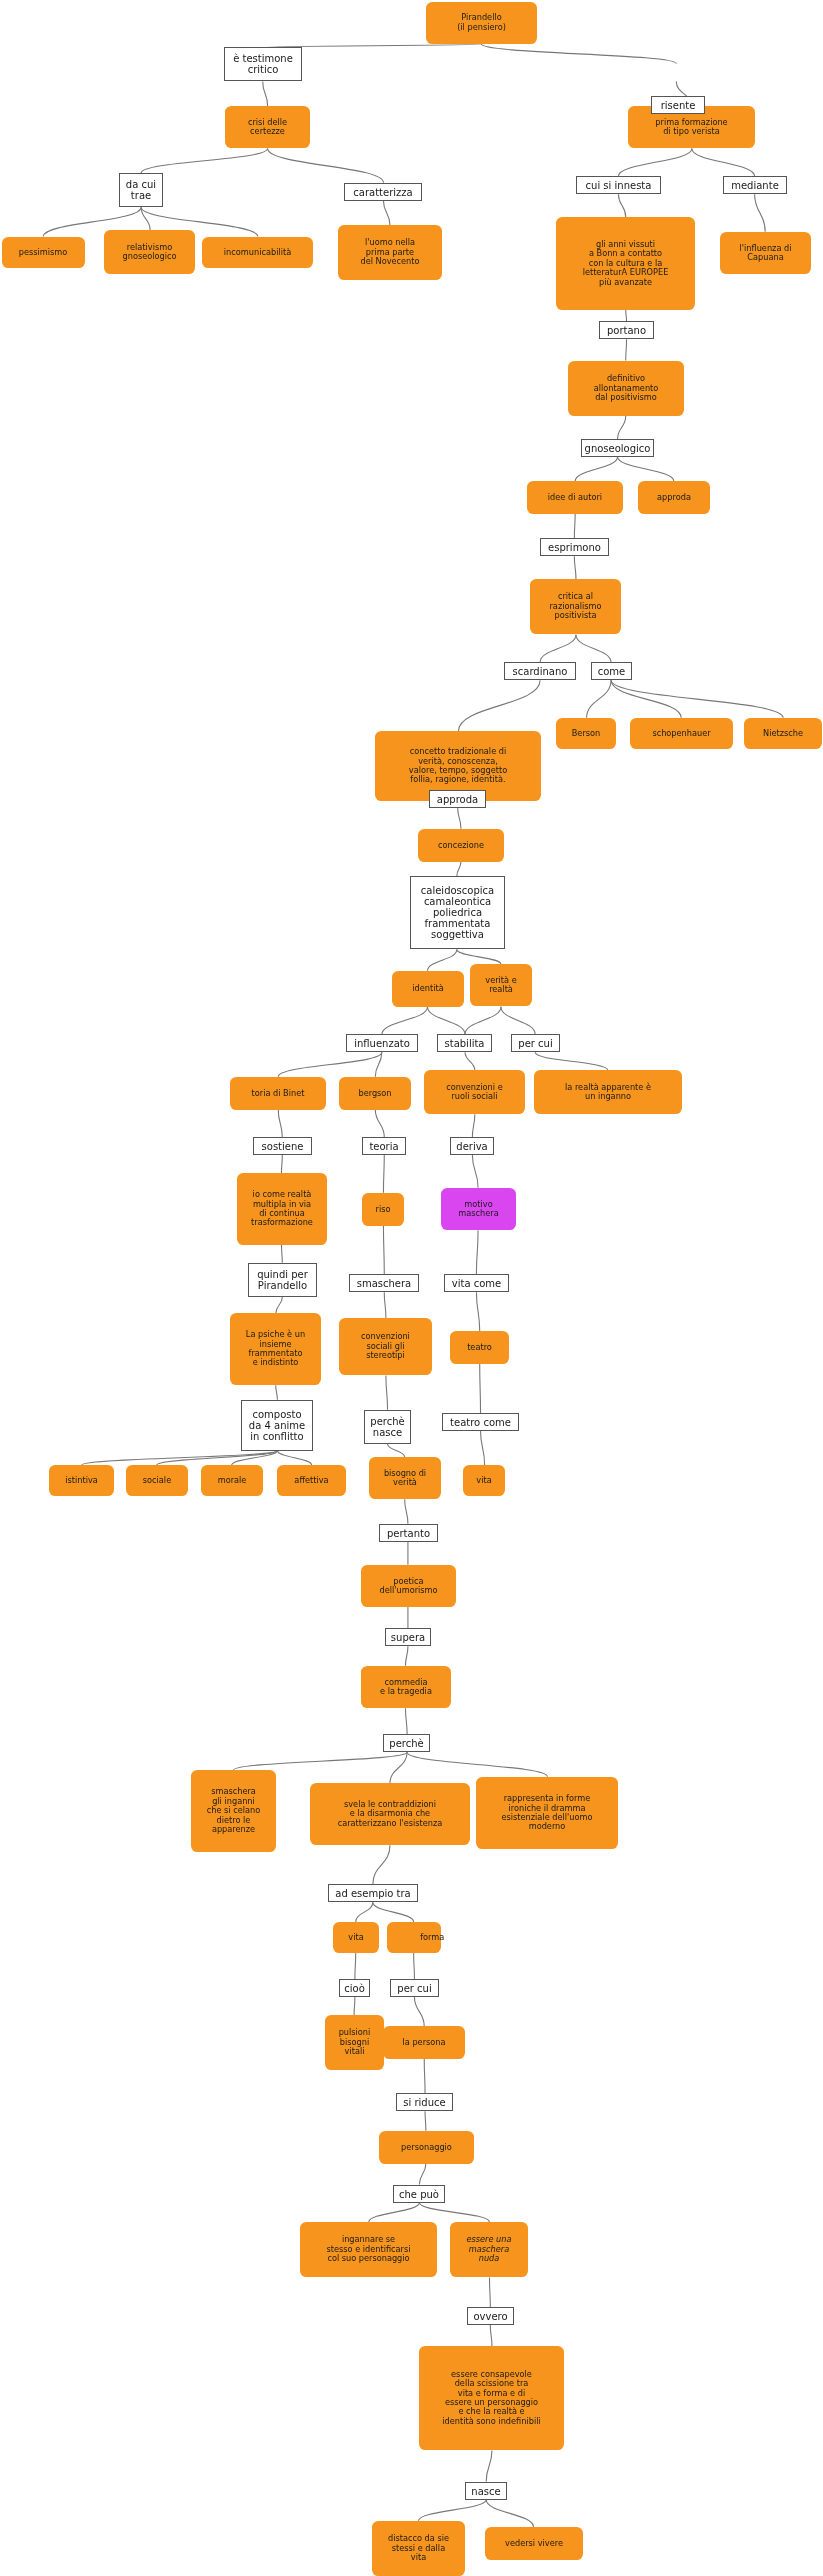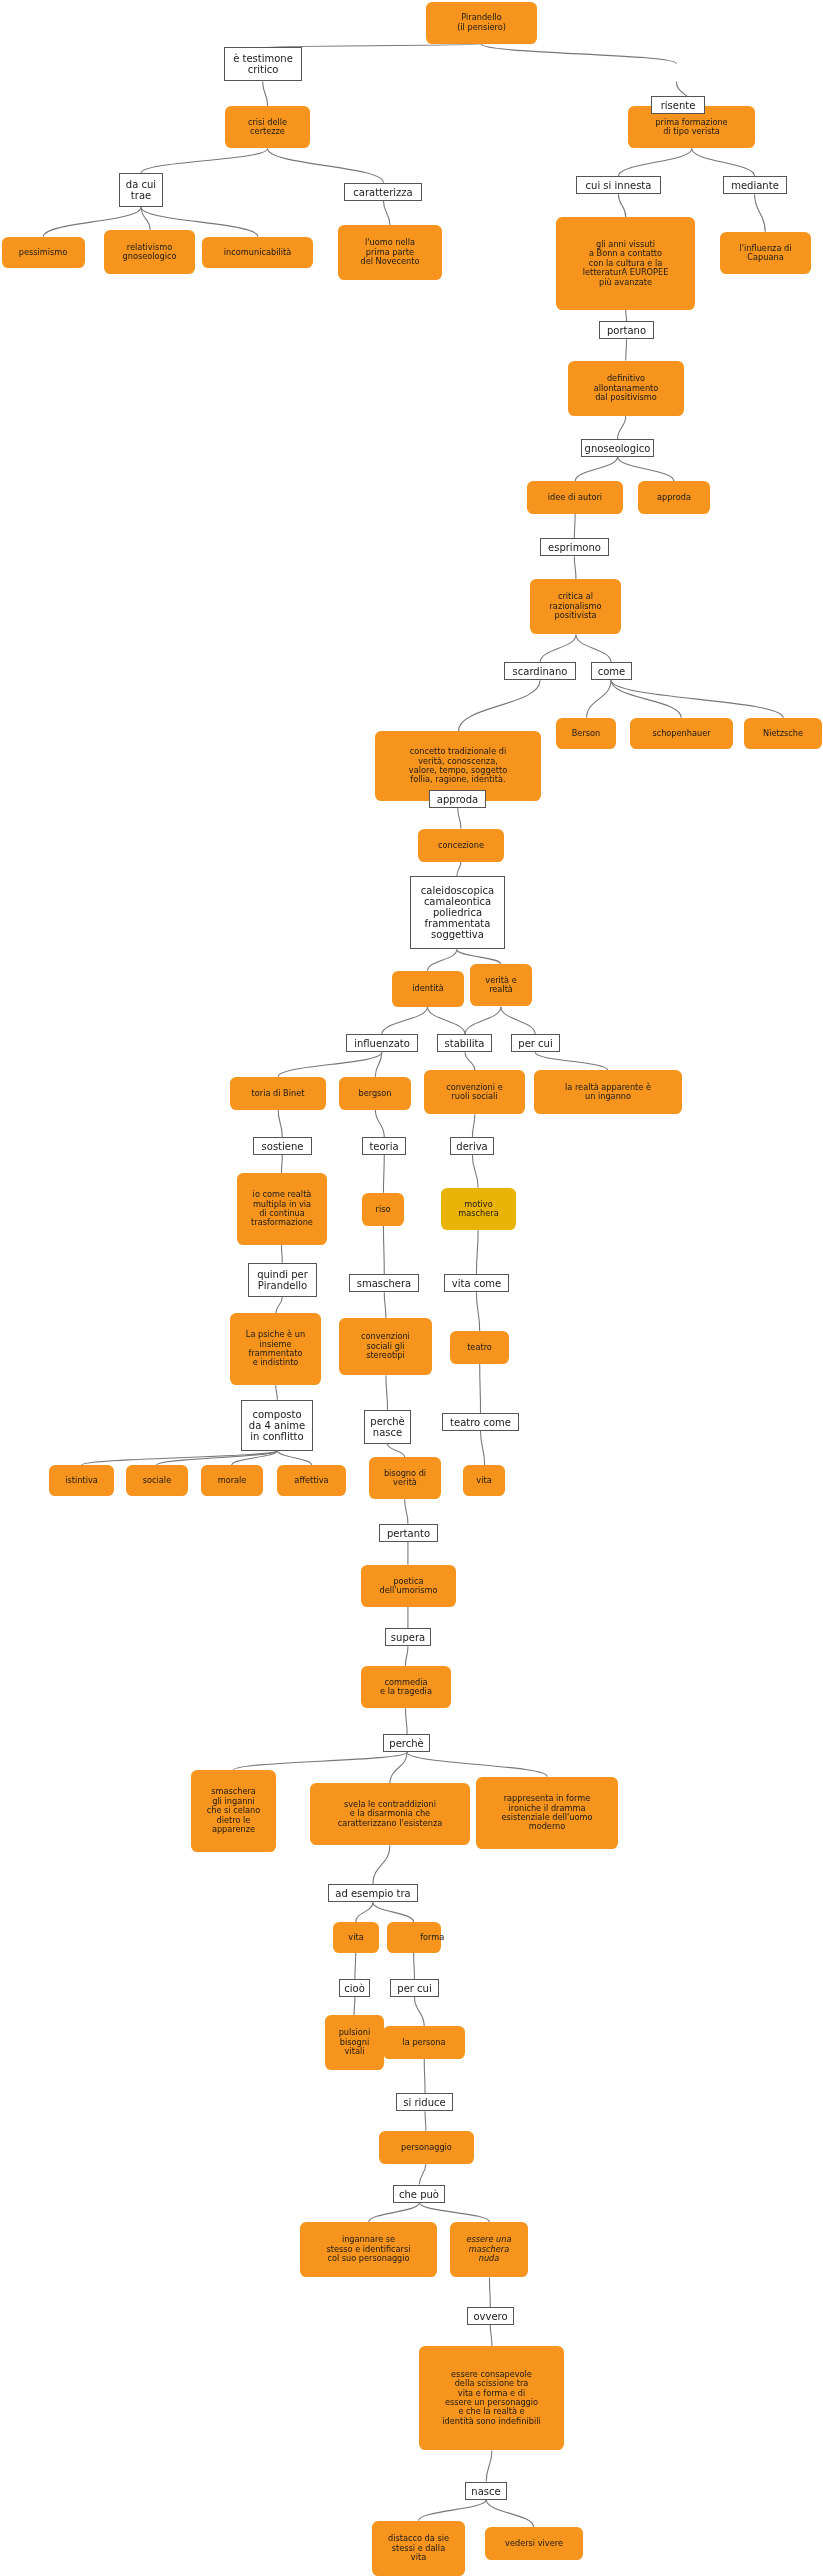--- a/index.html
+++ b/index.html
@@ -172,21 +172,21 @@
     <div class="node" style="left: 339px; top: 1077px; width: 72px; min-height: 33px; background: rgb(246, 148, 29); color: rgb(26, 26, 26);">bergson</div>
     <div class="node" style="left: 424px; top: 1070px; width: 101px; min-height: 44px; background: rgb(246, 148, 29); color: rgb(26, 26, 26);">convenzioni e
 ruoli sociali</div>
     <div class="node" style="left: 534px; top: 1070px; width: 148px; min-height: 44px; background: rgb(246, 148, 29); color: rgb(26, 26, 26);">la realtà apparente è
 un inganno</div>
     <div class="node" style="left: 237px; top: 1173px; width: 90px; min-height: 72px; background: rgb(246, 148, 29); color: rgb(26, 26, 26);">io come realtà
 multipla in via
 di continua
 trasformazione</div>
     <div class="node" style="left: 362px; top: 1193px; width: 42px; min-height: 33px; background: rgb(246, 148, 29); color: rgb(26, 26, 26);">riso</div>
-    <div class="node" style="left: 441px; top: 1188px; width: 75px; min-height: 42px; background: #eab308; color: rgb(26, 26, 26);">motivo
+    <div class="node" style="left: 441px; top: 1188px; width: 75px; min-height: 42px; background: #d946ef; color: rgb(26, 26, 26);">motivo
 maschera</div>
     <div class="node" style="left: 230px; top: 1313px; width: 91px; min-height: 72px; background: rgb(246, 148, 29); color: rgb(26, 26, 26);">La psiche è un
 insieme
 frammentato
 e indistinto</div>
     <div class="node" style="left: 339px; top: 1318px; width: 93px; min-height: 57px; background: rgb(246, 148, 29); color: rgb(26, 26, 26);">convenzioni
 sociali gli
 stereotipi</div>
     <div class="node" style="left: 450px; top: 1331px; width: 59px; min-height: 33px; background: rgb(246, 148, 29); color: rgb(26, 26, 26);">teatro</div>
     <div class="node" style="left: 49px; top: 1465px; width: 65px; min-height: 31px; background: rgb(246, 148, 29); color: rgb(26, 26, 26);">istintiva</div>

